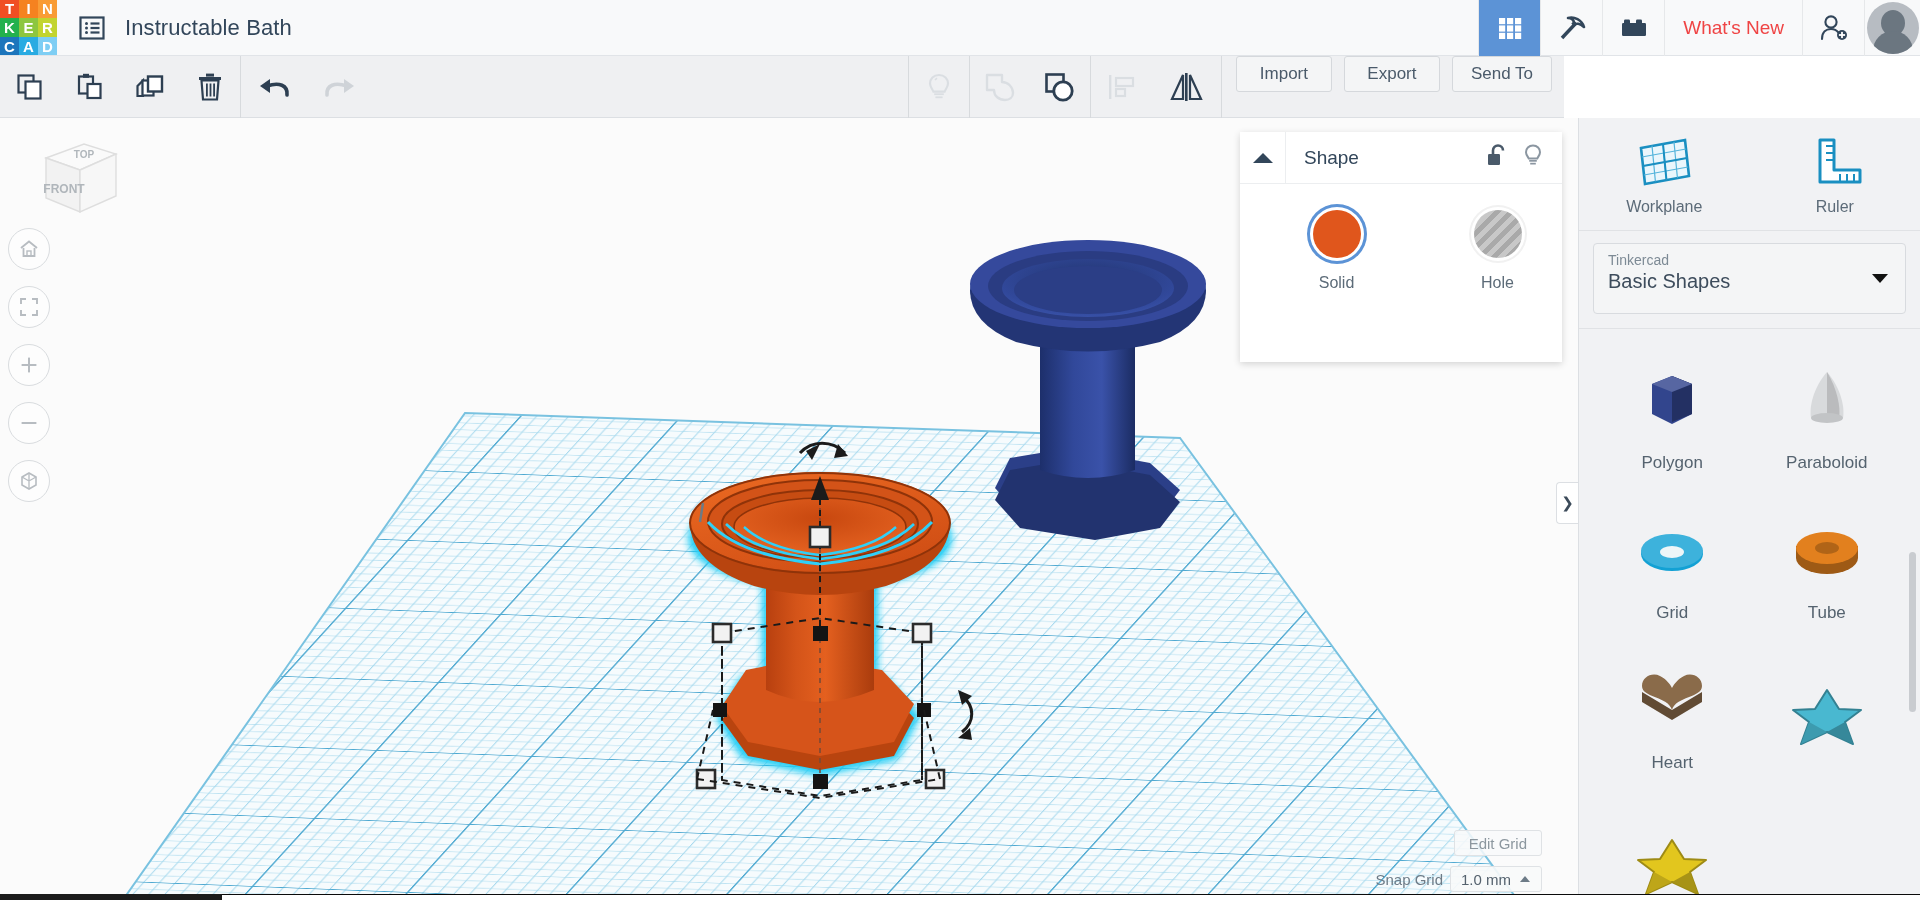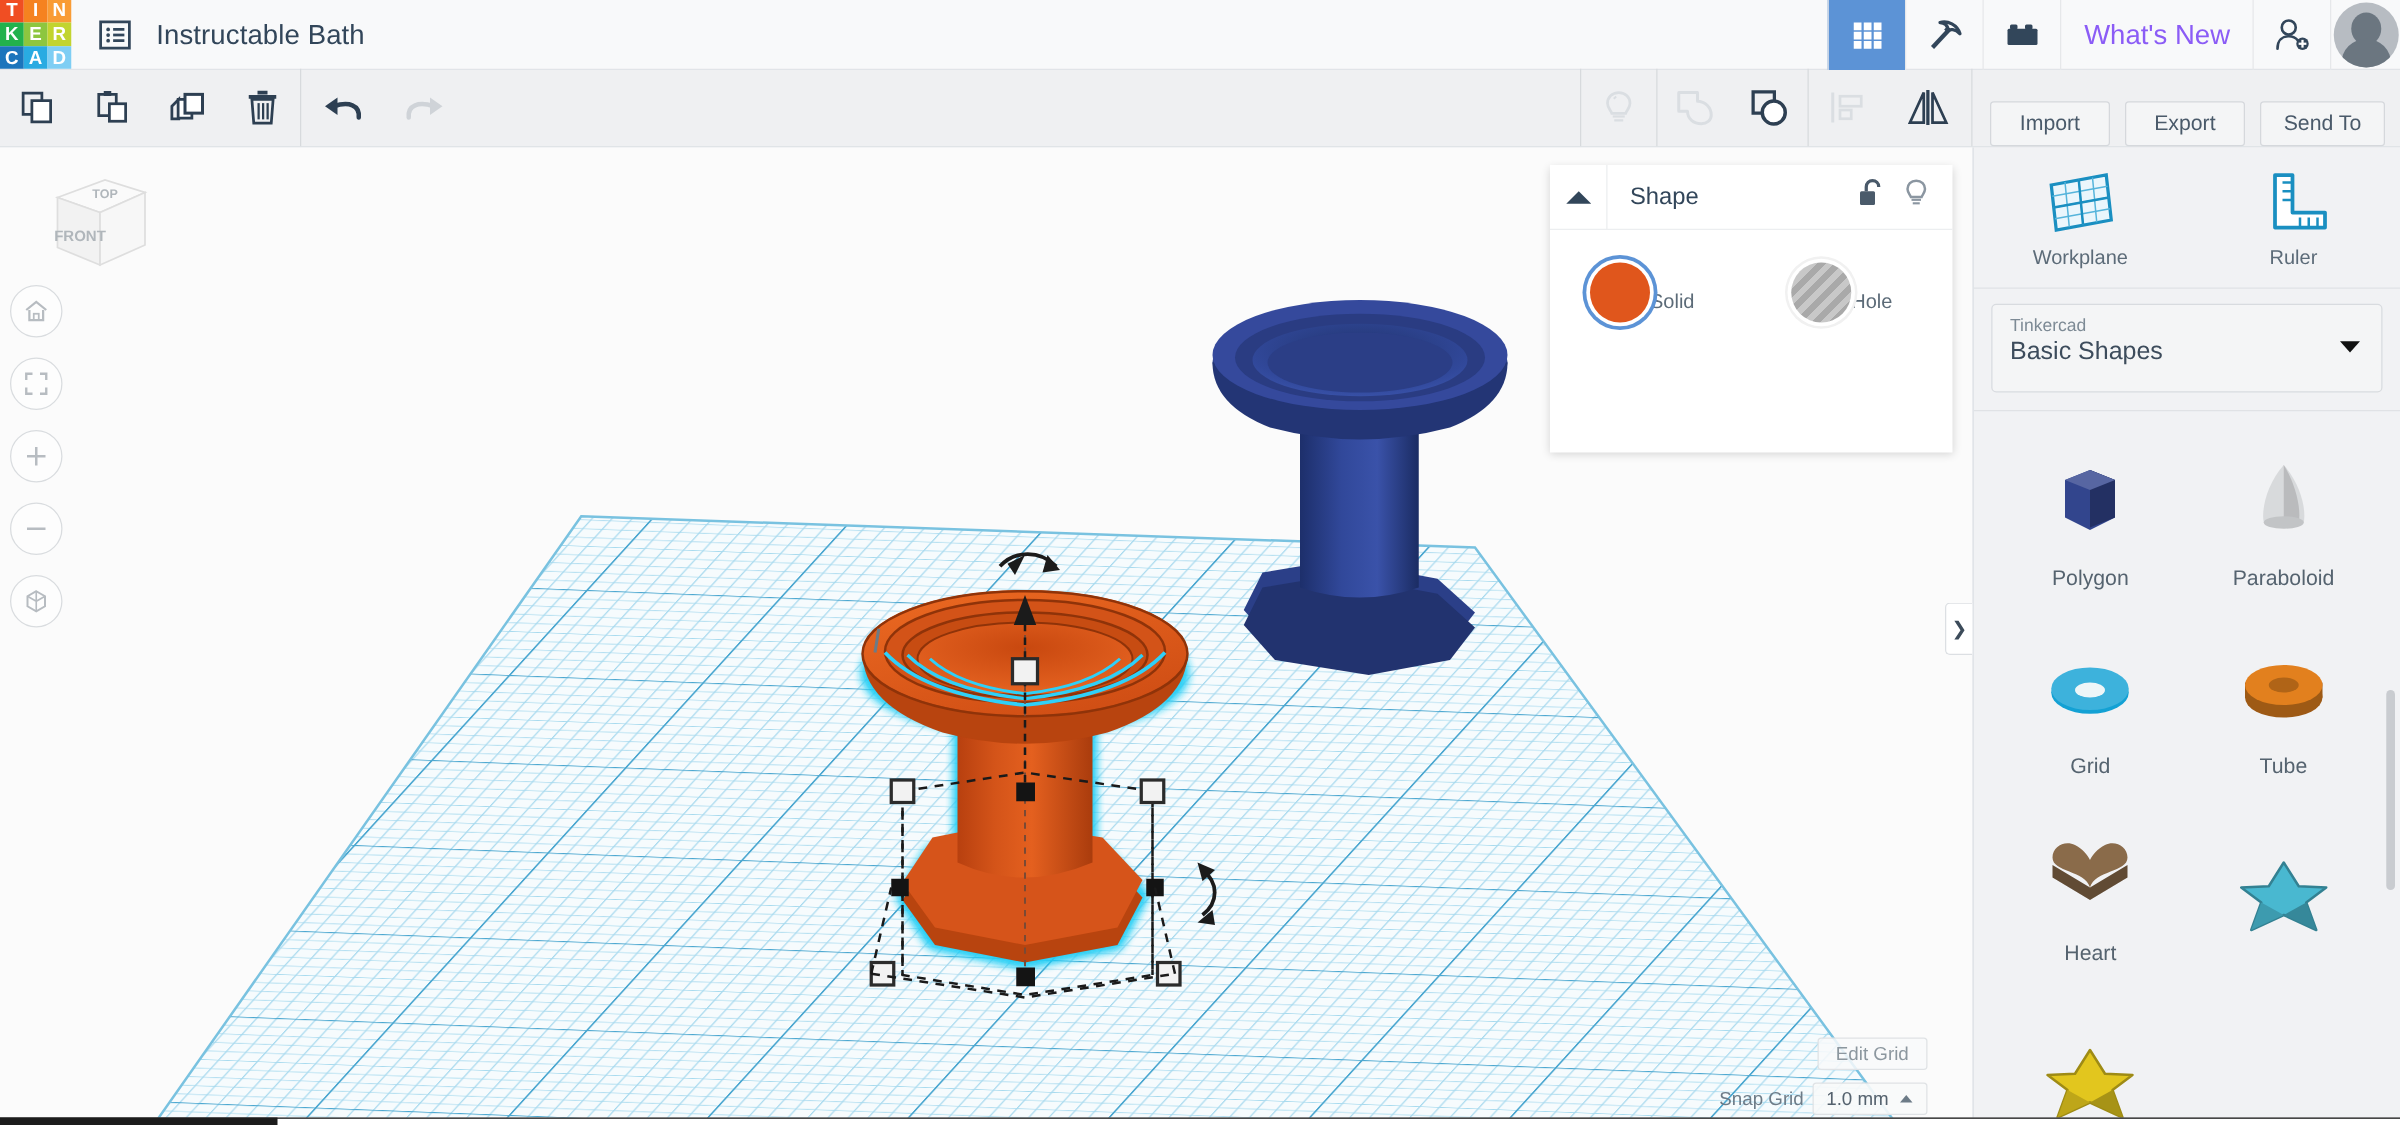--- a/index.html
+++ b/index.html
@@ -38,21 +38,21 @@
   }
   .topbar-right { margin-left: auto; display: flex; align-items: center; height: 56px; }
   .tb-btn {
     width: 62px; height: 56px; display: flex; align-items: center; justify-content: center;
     border-left: 1px solid #e6e8ea; cursor: pointer;
   }
   .tb-btn.active { background: #5c93d6; }
   .whats-new {
     height: 56px; display: flex; align-items: center; padding: 0 18px;
     border-left: 1px solid #e6e8ea;
-    color: #8b5cf6; font-size: 22px; cursor: pointer; white-space: nowrap;
+    color: #ef4444; font-size: 19px; cursor: pointer; white-space: nowrap;
   }
   .avatar-wrap {
     width: 56px; height: 56px; border-left: 1px solid #e6e8ea;
     display: flex; align-items: center; justify-content: center; cursor: pointer;
   }
   .avatar {
     width: 52px; height: 52px; border-radius: 50%;
     background: #b7bcc2; overflow: hidden; position: relative;
   }
   .avatar::before {
@@ -61,23 +61,23 @@
     background: #6b7680; border-radius: 50%;
   }
   .avatar::after {
     content: ""; position: absolute; left: 50%; top: 56%;
     width: 40px; height: 34px; transform: translateX(-50%);
     background: #6b7680; border-radius: 20px 20px 0 0;
   }
 
   
   .toolbar {
-    position: absolute; top: 56px; left: 0; width: 1920px; height: 62px;
+    position: absolute; top: 56px; left: 0; width: 1564px; height: 62px;
     background: #eff0f2; border-bottom: 1px solid #dcdfe3;
-    display: flex; align-items: flex-end;
+    display: flex; align-items: flex-start;
   }
   .tool-btn {
     width: 60px; height: 62px; display: flex; align-items: center; justify-content: center;
     cursor: pointer;
   }
   .tool-sep { width: 1px; height: 62px; background: #d7dadd; }
   .tool-btn.disabled { opacity: .45; cursor: default; }
   .spacer { flex: 1 1 auto; }
   .txt-btn {
     height: 36px; min-width: 96px; padding: 0 18px; margin-right: 12px;
@@ -143,21 +143,21 @@
     border-bottom: 1px solid #eceef0;
   }
   .sp-collapse {
     width: 46px; height: 52px; display: flex; align-items: center; justify-content: center;
     border-right: 1px solid #eceef0; cursor: pointer;
   }
   .sp-title { margin-left: 18px; font-size: 19px; color: #32465a; }
   .sp-head-icons { margin-left: auto; display: flex; align-items: center; gap: 14px; padding-right: 18px; }
   .sp-body { padding: 26px 0 0 0; display: flex; }
   .sp-opt {
-    flex: 1; display: flex; flex-direction: row; align-items: center; cursor: pointer; padding-left: 32px;
+    flex: 1; display: flex; flex-direction: column; align-items: center; cursor: pointer; padding-left: 32px;
   }
   .sp-swatch {
     width: 48px; height: 48px; border-radius: 50%; position: relative;
   }
   .sp-swatch.selected { box-shadow: 0 0 0 3px #fff, 0 0 0 6px #5c93d6; }
   .sp-label { margin-top: 16px; font-size: 16px; color: #5c6b78; }
 
   
   .sidebar {
     position: absolute; top: 118px; right: 0; width: 342px; height: 782px;

